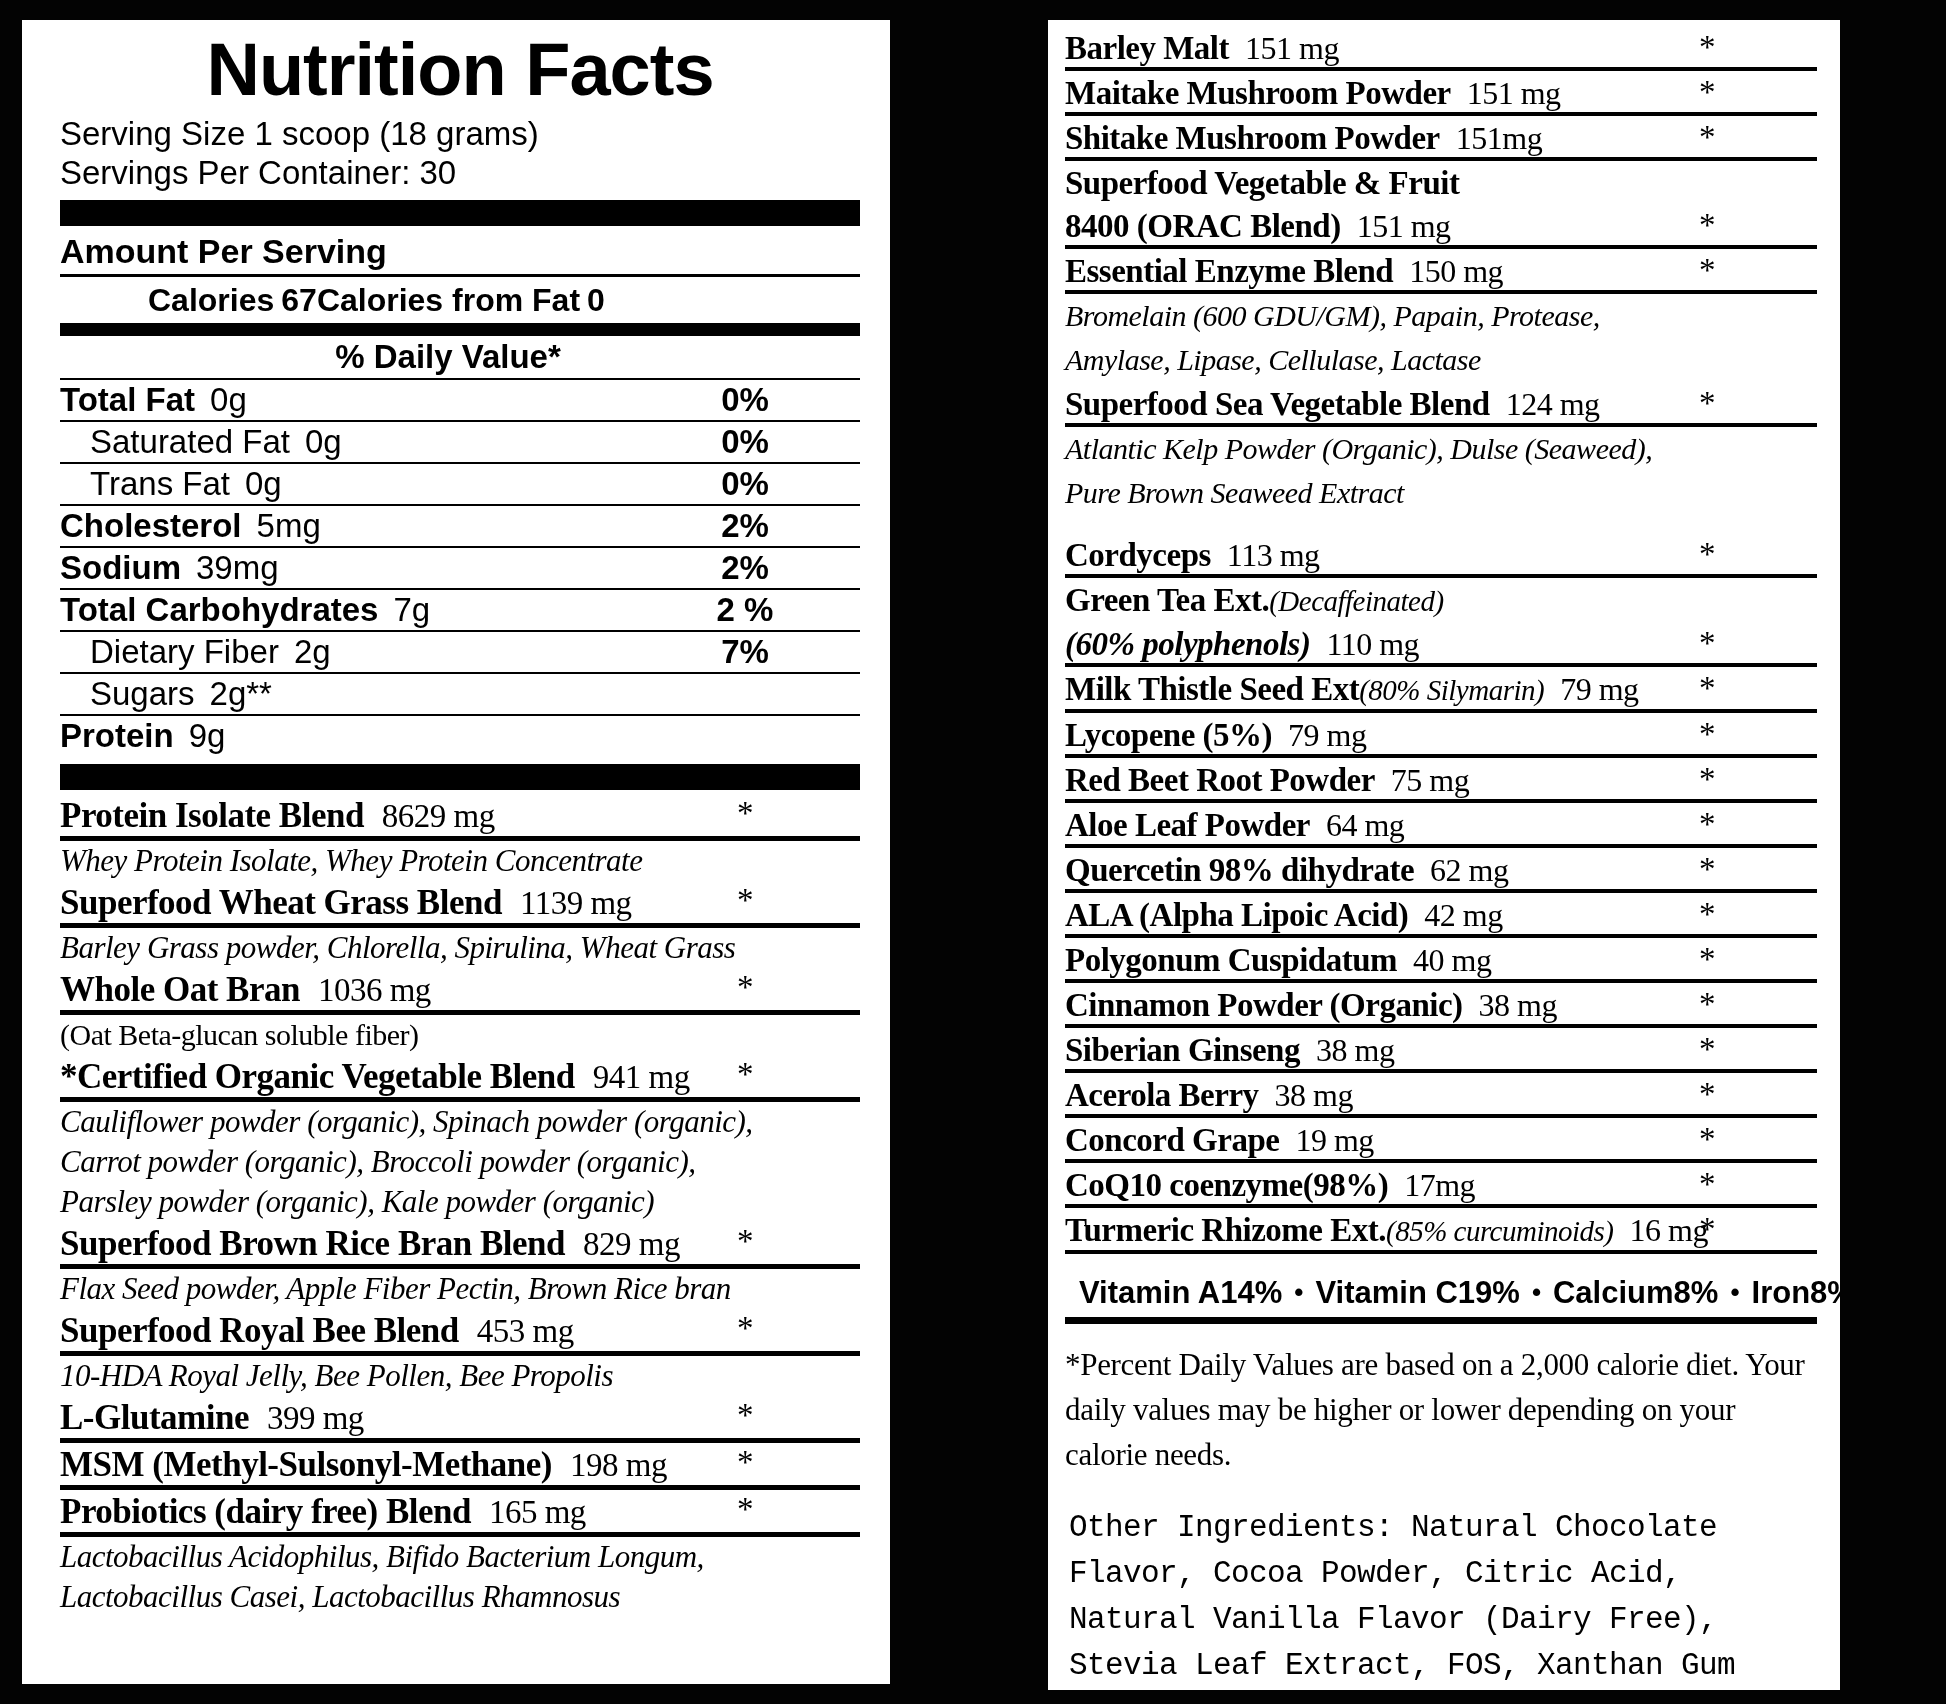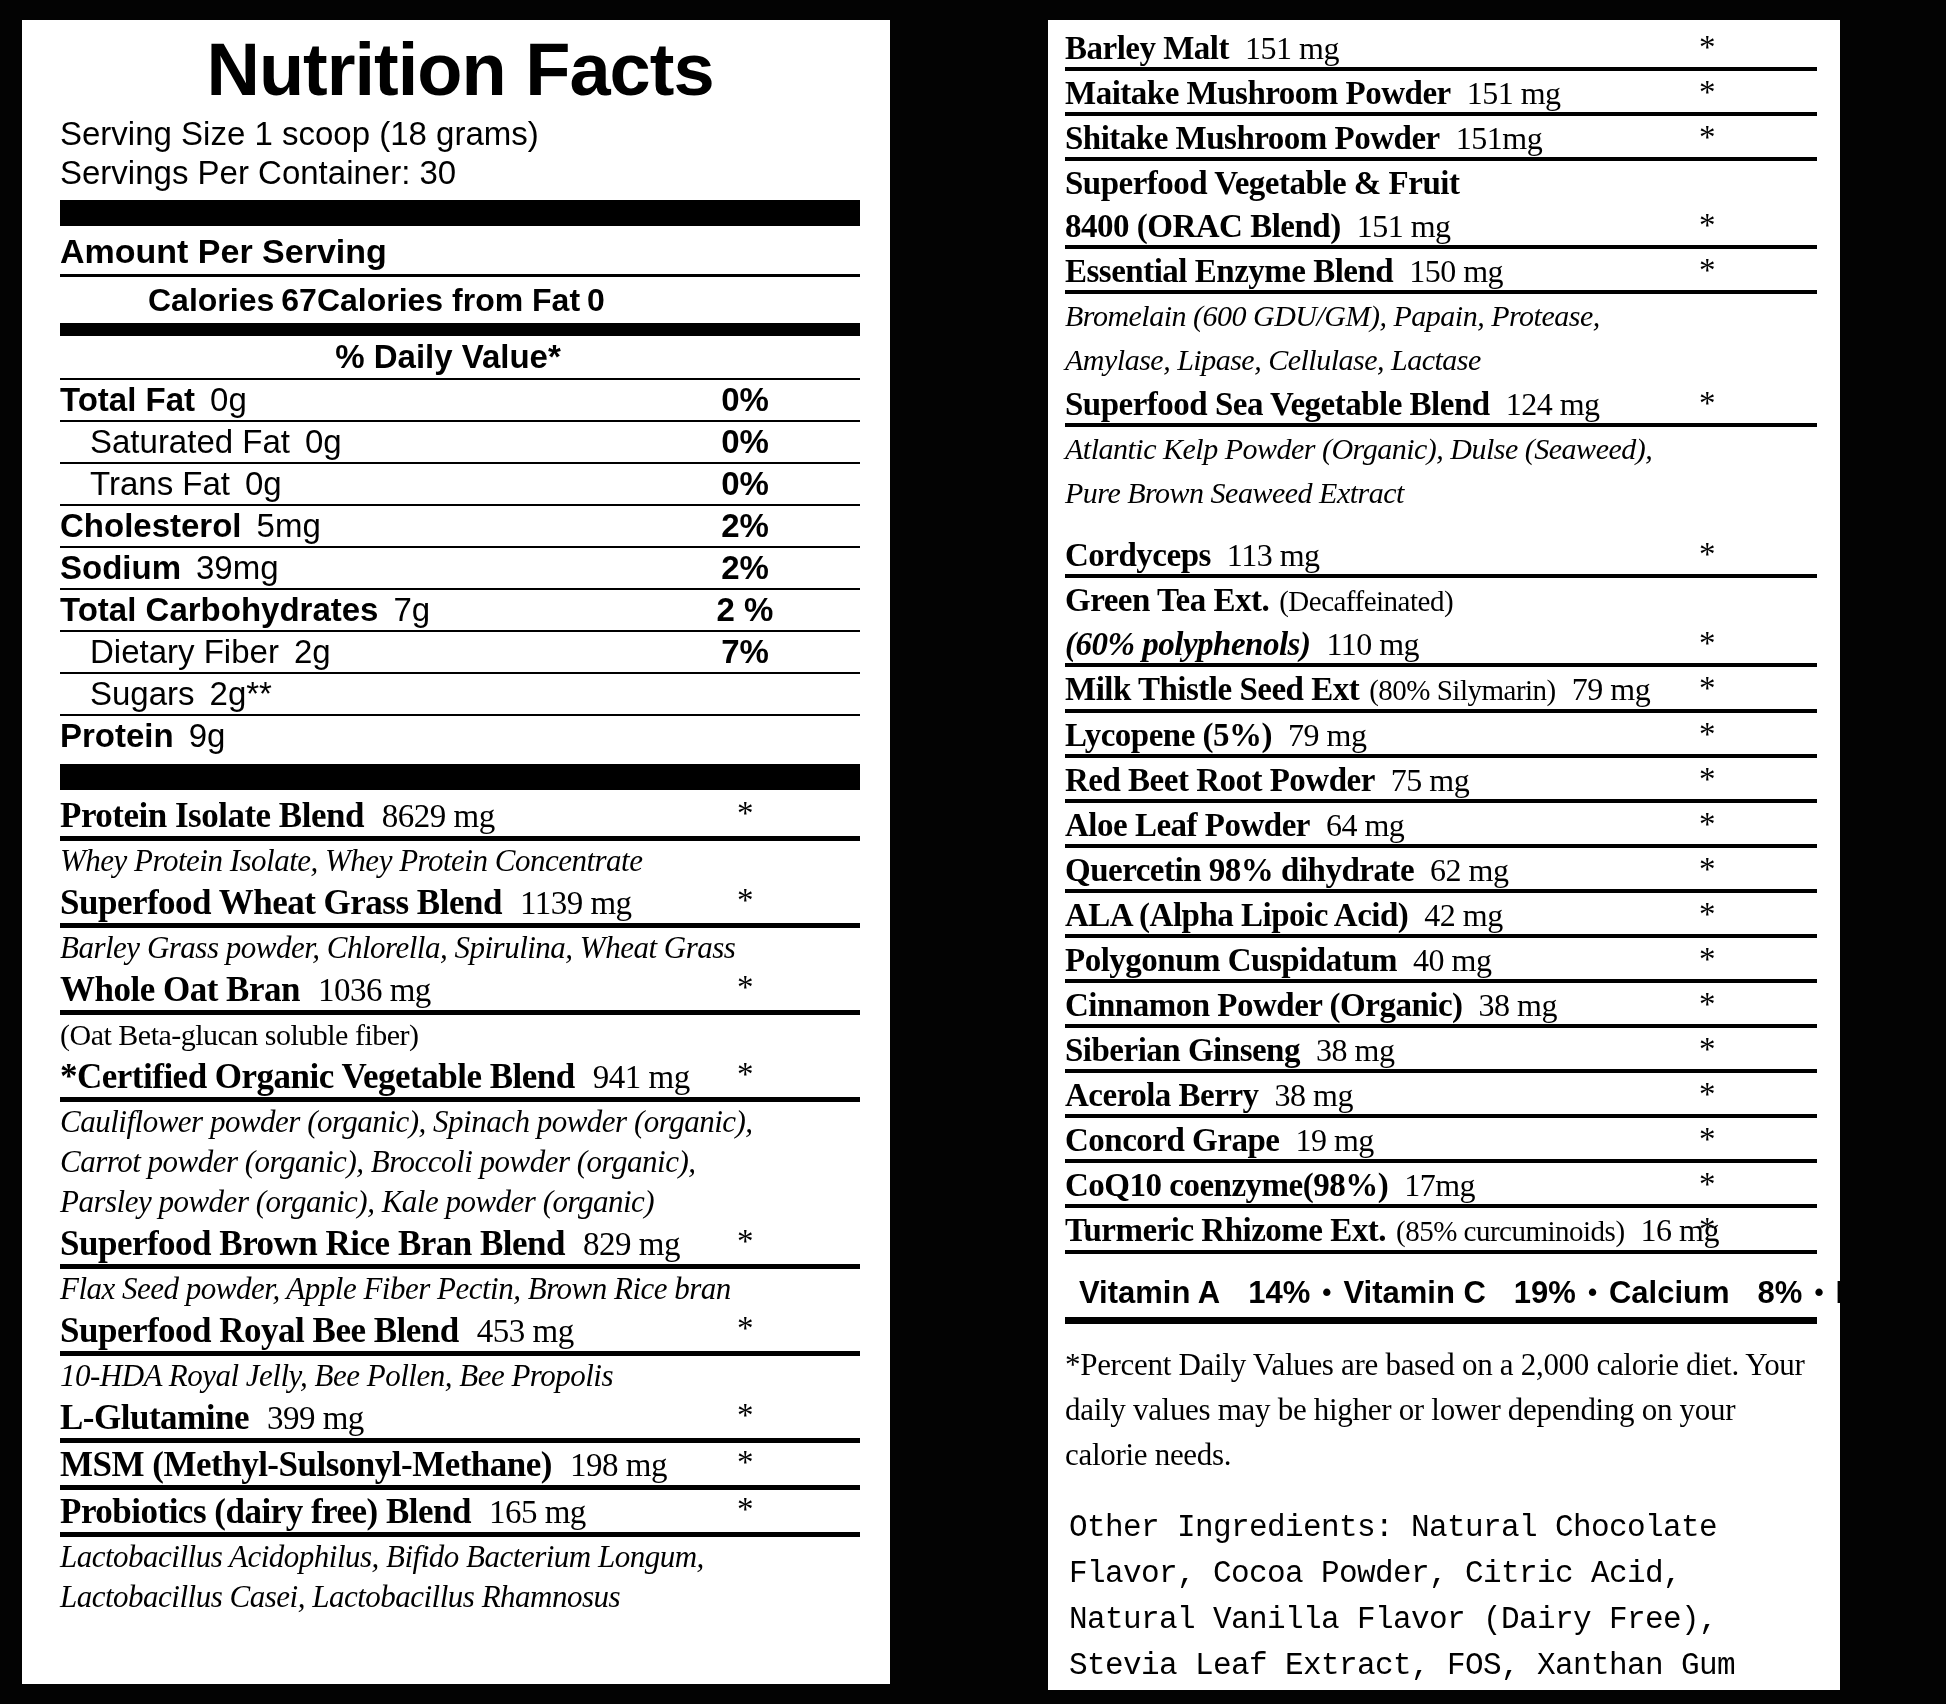--- a/index.html
+++ b/index.html
@@ -44,28 +44,28 @@
   .ing-sub.upright{font-style:normal;font-size:30px}
 
   
   .r-pre{font-family:"Liberation Serif",serif;font-size:33px;line-height:42px;
          letter-spacing:-0.5px;white-space:nowrap;padding-top:1px}
   .r-pre .r-name{font-weight:bold}
   .r-row{position:relative;font-family:"Liberation Serif",serif;font-size:33px;line-height:38px;
          padding:3px 0 0;border-bottom:4px solid #000;letter-spacing:-0.5px;white-space:nowrap}
   .r-name{font-weight:bold}
   .r-name.it{font-style:italic}
-  .r-note{font-size:29px;margin-left:10px}
+  .r-note{font-style:italic;font-size:29px;}
   .r-amt{margin-left:16px;font-size:32px}
   .r-row .star{top:2px;right:50px}
   .r-sub{font-family:"Liberation Serif",serif;font-style:italic;font-size:30px;line-height:44px;
          letter-spacing:-0.5px;white-space:nowrap}
 
   .vit-line{font-size:31px;font-weight:bold;line-height:44px;margin-top:16px;padding-left:14px;white-space:nowrap}
-  .vit-pct{margin-left:28px}
+  .vit-pct{margin-left:0}
   .vit-sep{padding:0 12px;font-size:26px;vertical-align:2px}
   .bar-vit{height:7px;margin-top:2px}
 
   .footnote{font-family:"Liberation Serif",serif;font-size:31px;line-height:45px;margin:18px 0 0;letter-spacing:-0.3px}
   .other{font-family:Liberation Mono, monospace;font-size:31px;line-height:46px;margin:28px 4px 0;letter-spacing:-0.6px}
   .contains{font-family:"Liberation Serif",serif;font-size:31px;line-height:40px;margin:26px 0 0;letter-spacing:-0.6px}
   .sugar{font-size:35px;font-weight:bold;margin:24px 0 0;letter-spacing:-0.5px}
 </style>
 </head>
 <body>

